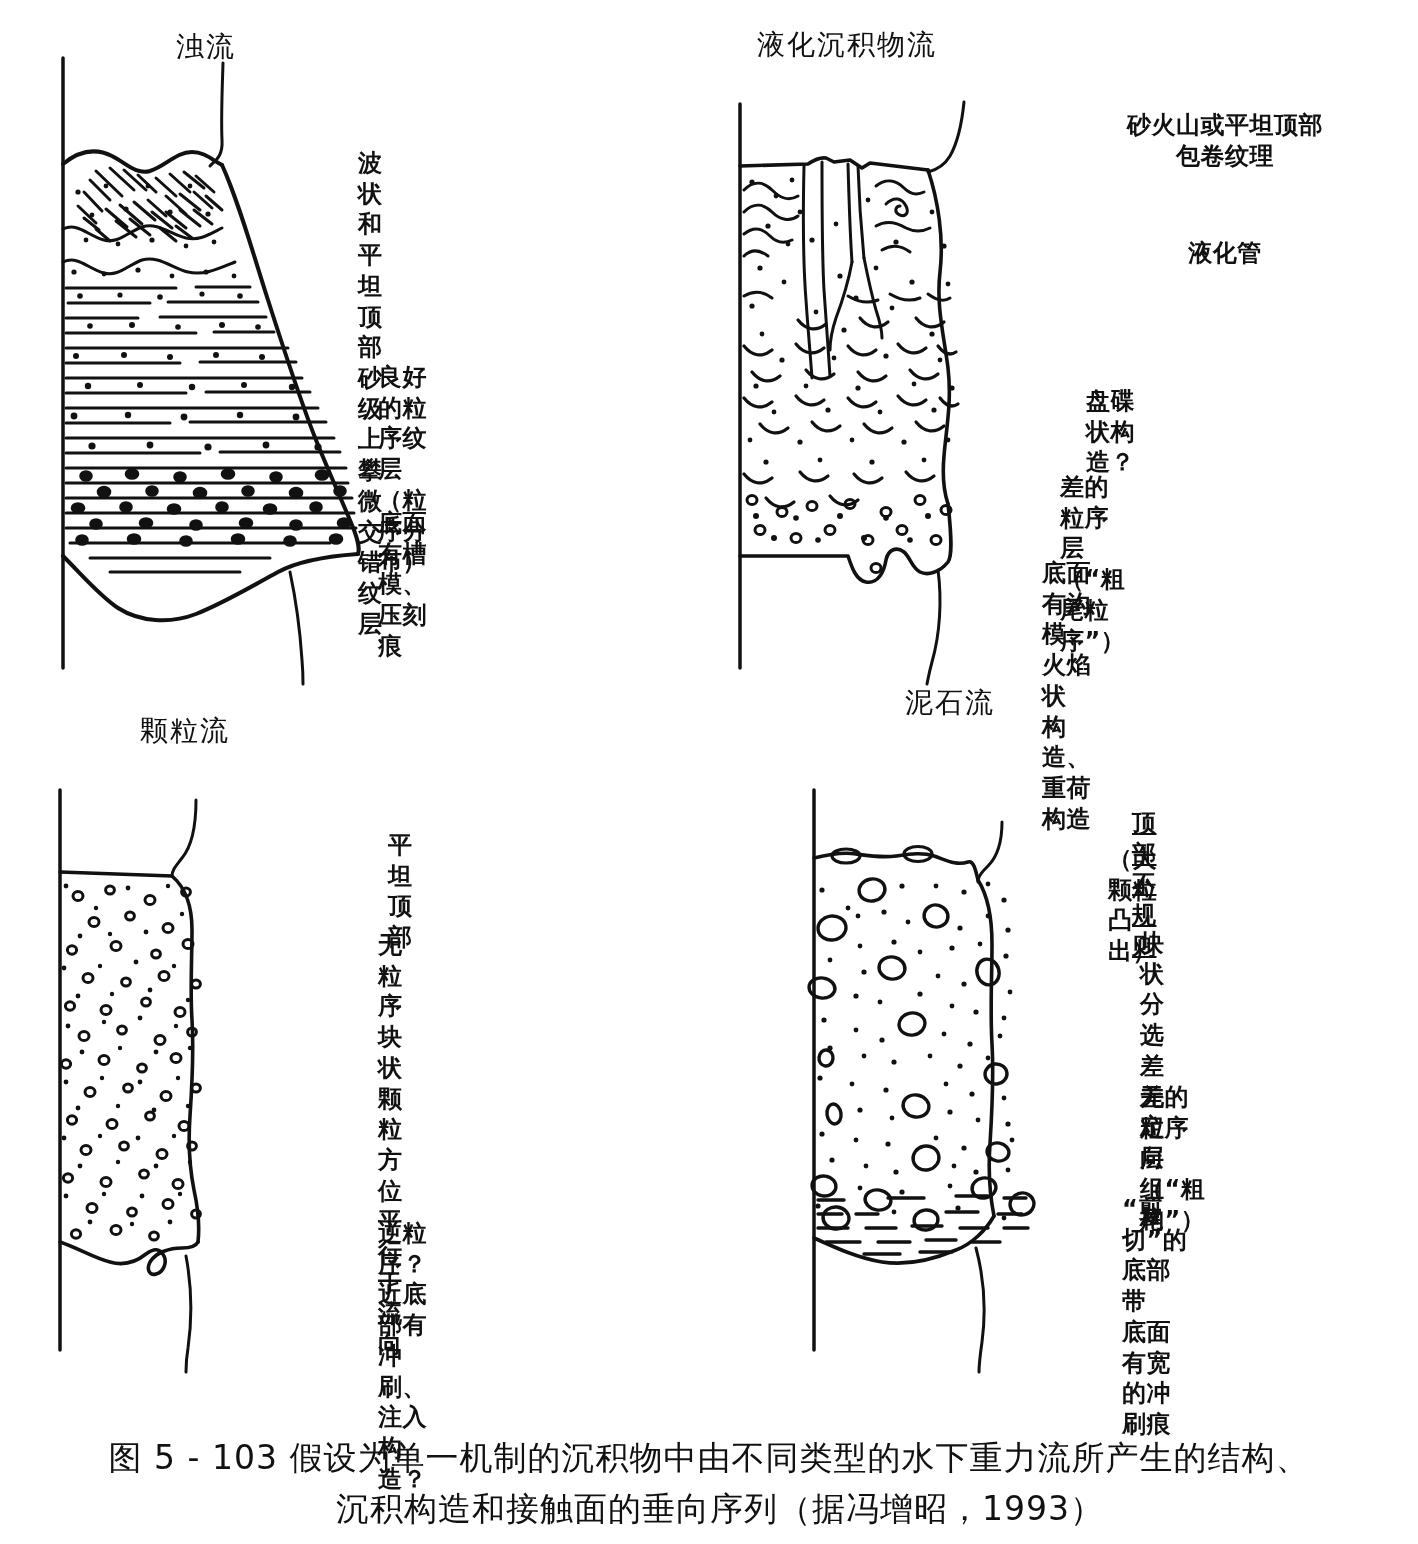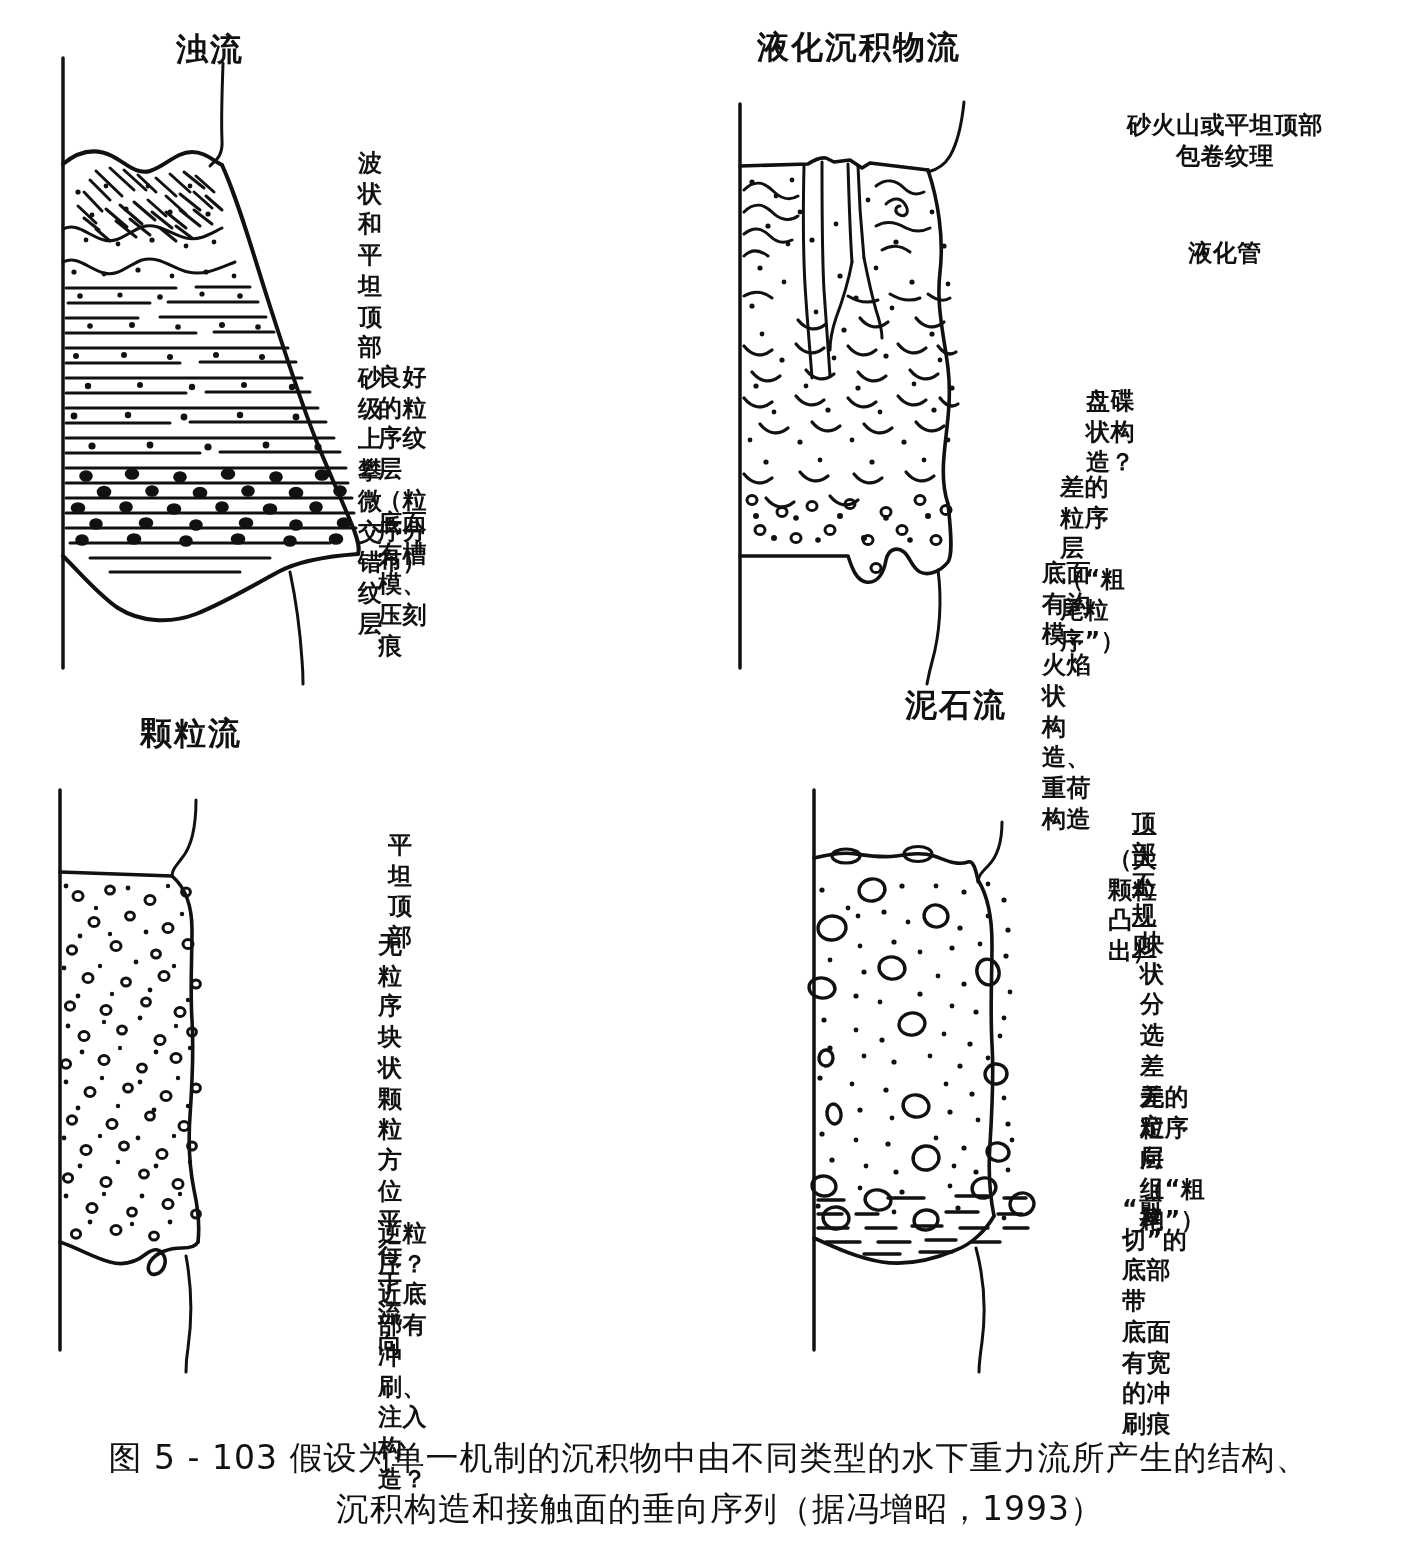--- a/index.html
+++ b/index.html
@@ -3,21 +3,21 @@
 <meta charset="utf-8">
 <style>
   html,body{margin:0;padding:0;background:#fff;}
   body{
     width:1418px;height:1544px;position:relative;overflow:hidden;
     font-family:"DejaVu Sans","Liberation Sans",sans-serif;
     color:#1a1a1a;
   }
   .panel{position:absolute;}
   .ptitle{
-    position:absolute;font-weight:bold;font-size:32px;letter-spacing:2px;
+    position:absolute;font-weight:normal;font-size:28px;letter-spacing:2px;
     white-space:nowrap;color:#111;
   }
   .note{
     position:absolute;font-weight:bold;font-size:24px;line-height:1.28;
     white-space:pre-line;color:#111;letter-spacing:0.5px;
   }
   .note.center{text-align:center;}
   svg{display:block;overflow:visible;}
   .caption{
     position:absolute;left:0;top:1432px;width:1418px;text-align:center;

